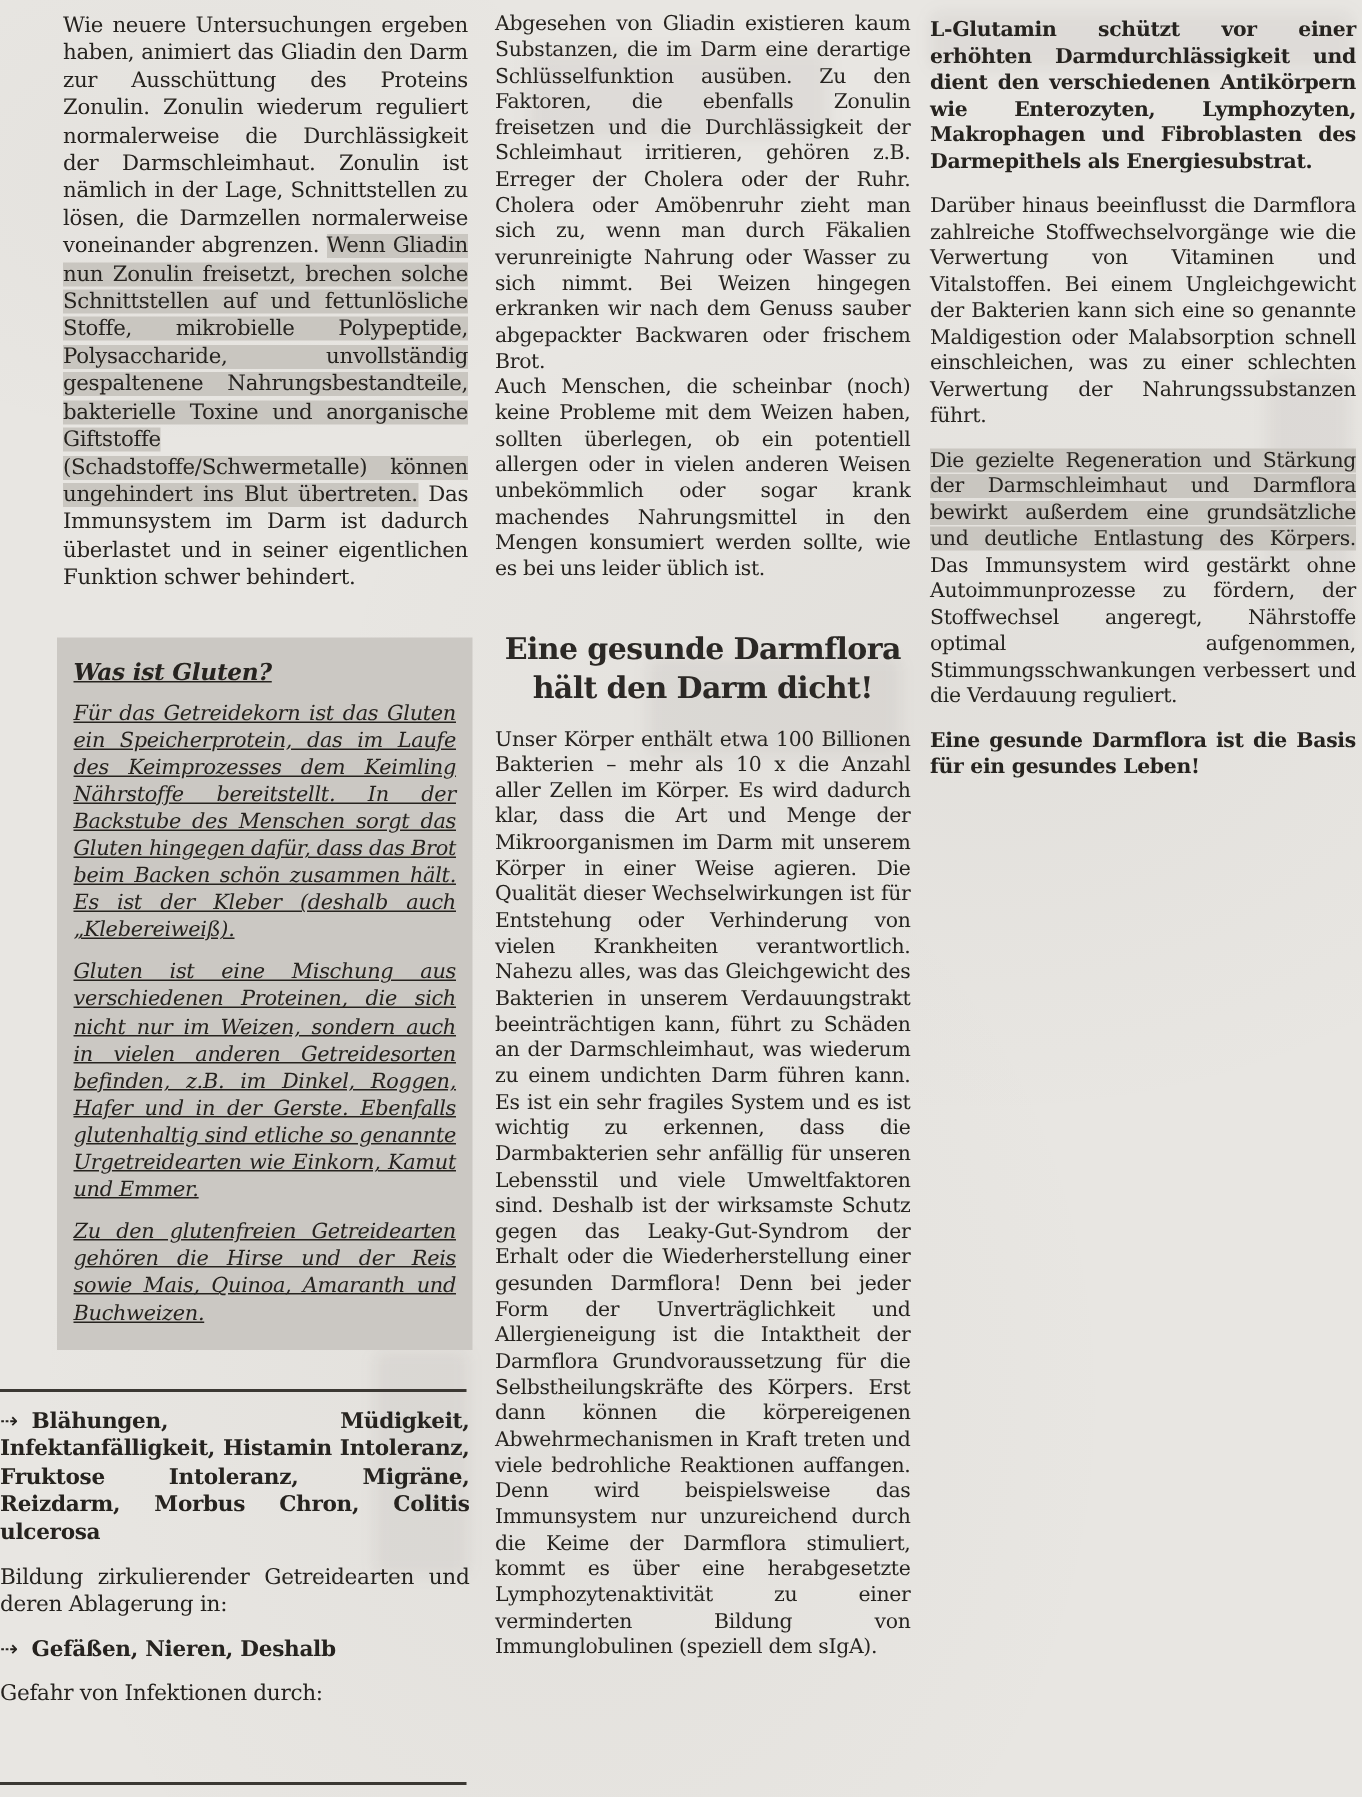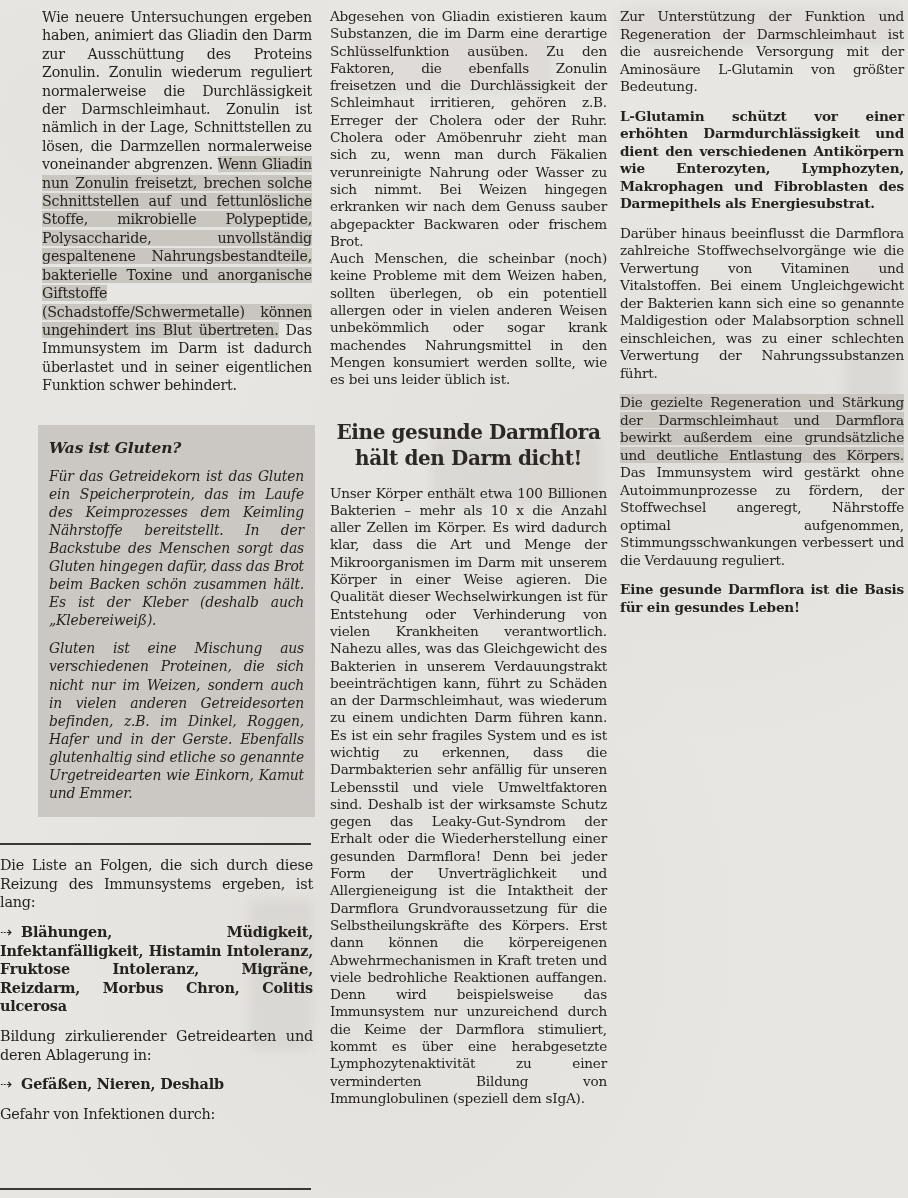--- a/index.html
+++ b/index.html
@@ -23,21 +23,21 @@
 
   .col { position:absolute; top:0; }
   p { text-align:justify; hyphens:auto; -webkit-hyphens:auto; letter-spacing:-0.2px; }
 
   
   .col-left { left:0; width:314px; height:1198px; }
   .intro { margin:8px 2px 0 42px; font-size:14.2px; line-height:18.4px; }
   .hl { background:#c9c6c0; box-decoration-break:clone; -webkit-box-decoration-break:clone; }
   .gluten-box {
     margin:30px 0 0 38px; width:277px;
-    background:#cbc8c3; padding:13px 11px 15px;
+    background:#cbc8c3; padding:13px 11px 15px;text-decoration:underline;
   }
   .gluten-box h3 {
     font-size:15.5px; font-style:italic; font-weight:bold;
     text-align:left; margin-bottom:10px; letter-spacing:-0.2px;
   }
   .gluten-box p { font-style:italic; font-size:13.9px; line-height:18.1px; margin-top:10px; }
   .gluten-box p:first-of-type { margin-top:0; }
   .rule { border-top:2px solid #3b3833; width:311px; }
   .rule-top { margin-top:26px; }
   .rule-bottom { position:absolute; left:0; top:1188px; }
@@ -77,26 +77,26 @@
   <div class="smudge" style="left:845px; top:250px; width:55px;  height:190px;"></div>
 
   <section class="col col-left">
 
     <p class="intro"><span>Wie neuere Untersuchungen ergeben haben, animiert das Gliadin den Darm zur Ausschüttung des Proteins Zonulin. Zonulin wiederum reguliert normalerweise die Durchlässigkeit der Darmschleimhaut. Zonulin ist nämlich in der Lage, Schnittstellen zu lösen, die Darmzellen normalerweise voneinander abgrenzen. </span><span class="hl">Wenn Gliadin nun Zonulin freisetzt, brechen solche Schnittstellen auf und fettunlösliche Stoffe, mikrobielle Polypeptide, Polysaccharide, unvollständig gespaltenene Nahrungsbestandteile, bakterielle Toxine und anorganische Giftstoffe (Schadstoffe/Schwermetalle) können ungehindert ins Blut übertreten.</span><span> Das Immunsystem im Darm ist dadurch überlastet und in seiner eigentlichen Funktion schwer behindert.</span></p>
 
     <aside class="gluten-box">
       <h3>Was ist Gluten?</h3>
       <p>Für das Getreidekorn ist das Gluten ein Speicherprotein, das im Laufe des Keimprozesses dem Keimling Nährstoffe bereitstellt. In der Backstube des Menschen sorgt das Gluten hingegen dafür, dass das Brot beim Backen schön zusammen hält. Es ist der Kleber (deshalb auch „Klebereiweiß).</p>
       <p>Gluten ist eine Mischung aus verschiedenen Proteinen, die sich nicht nur im Weizen, sondern auch in vielen anderen Getreidesorten befinden, z.B. im Dinkel, Roggen, Hafer und in der Gerste. Ebenfalls glutenhaltig sind etliche so genannte Urgetreidearten wie Einkorn, Kamut und Emmer.</p>
+      <p>Zu den glutenfreien Getreidearten gehören die Hirse und der Reis sowie Mais, Quinoa, Amaranth und Buchweizen.</p>
     </aside>
 
     <div class="rule rule-top"></div>
 
     <div class="consequences">
-      <p class="lead">Die Liste an Folgen, die sich durch diese Reizung des Immunsystems ergeben, ist lang:</p>
 
       <p class="bold-item"><span class="arrow">⇢</span><span>Blähungen, Müdigkeit, Infektanfälligkeit, Histamin Intoleranz, Fruktose Intoleranz, Migräne, Reizdarm, Morbus Chron, Colitis ulcerosa</span></p>
 
       <p class="lead">Bildung zirkulierender Getreidearten und deren Ablagerung in:</p>
 
       <p class="bold-item"><span class="arrow">⇢</span><span>Gefäßen, Nieren, Deshalb</span></p>
 
       <p class="lead">Gefahr von Infektionen durch:</p>
 
     </div>
@@ -105,20 +105,19 @@
   </section>
 
   <section class="col col-mid">
     <p class="body first">Abgesehen von Gliadin existieren kaum Substanzen, die im Darm eine derartige Schlüsselfunktion ausüben. Zu den Faktoren, die ebenfalls Zonulin freisetzen und die Durchlässigkeit der Schleimhaut irritieren, gehören z.B. Erreger der Cholera oder der Ruhr. Cholera oder Amöbenruhr zieht man sich zu, wenn man durch Fäkalien verunreinigte Nahrung oder Wasser zu sich nimmt. Bei Weizen hingegen erkranken wir nach dem Genuss sauber abgepackter Backwaren oder frischem Brot.</p>
     <p class="body">Auch Menschen, die scheinbar (noch) keine Probleme mit dem Weizen haben, sollten überlegen, ob ein potentiell allergen oder in vielen anderen Weisen unbekömmlich oder sogar krank machendes Nahrungsmittel in den Mengen konsumiert werden sollte, wie es bei uns leider üblich ist.</p>
     <h2>Eine gesunde Darmflora hält den Darm dicht!</h2>
     <p class="body">Unser Körper enthält etwa 100 Billionen Bakterien – mehr als 10 x die Anzahl aller Zellen im Körper. Es wird dadurch klar, dass die Art und Menge der Mikroorganismen im Darm mit unserem Körper in einer Weise agieren. Die Qualität dieser Wechselwirkungen ist für Entstehung oder Verhinderung von vielen Krankheiten verantwortlich. Nahezu alles, was das Gleichgewicht des Bakterien in unserem Verdauungstrakt beeinträchtigen kann, führt zu Schäden an der Darmschleimhaut, was wiederum zu einem undichten Darm führen kann. Es ist ein sehr fragiles System und es ist wichtig zu erkennen, dass die Darmbakterien sehr anfällig für unseren Lebensstil und viele Umweltfaktoren sind. Deshalb ist der wirksamste Schutz gegen das Leaky-Gut-Syndrom der Erhalt oder die Wiederherstellung einer gesunden Darmflora! Denn bei jeder Form der Unverträglichkeit und Allergieneigung ist die Intaktheit der Darmflora Grundvoraussetzung für die Selbstheilungskräfte des Körpers. Erst dann können die körpereigenen Abwehrmechanismen in Kraft treten und viele bedrohliche Reaktionen auffangen. Denn wird beispielsweise das Immunsystem nur unzureichend durch die Keime der Darmflora stimuliert, kommt es über eine herabgesetzte Lymphozytenaktivität zu einer verminderten Bildung von Immunglobulinen (speziell dem sIgA).</p>
   </section>
 
   <section class="col col-right">
-    <p class="first">Zur Unterstützung der Funktion und Regeneration der Darmschleimhaut ist die ausreichende Versorgung mit der Aminosäure L-Glutamin von größter Bedeutung.</p>
     <p class="bold">L-Glutamin schützt vor einer erhöhten Darmdurchlässigkeit und dient den verschiedenen Antikörpern wie Enterozyten, Lymphozyten, Makrophagen und Fibroblasten des Darmepithels als Energiesubstrat.</p>
     <p>Darüber hinaus beeinflusst die Darmflora zahlreiche Stoffwechselvorgänge wie die Verwertung von Vitaminen und Vitalstoffen. Bei einem Ungleichgewicht der Bakterien kann sich eine so genannte Maldigestion oder Malabsorption schnell einschleichen, was zu einer schlechten Verwertung der Nahrungssubstanzen führt.</p>
     <p><span class="hl">Die gezielte Regeneration und Stärkung der Darmschleimhaut und Darmflora bewirkt außerdem eine grundsätzliche und deutliche Entlastung des Körpers.</span><span> Das Immunsystem wird gestärkt ohne Autoimmunprozesse zu fördern, der Stoffwechsel angeregt, Nährstoffe optimal aufgenommen, Stimmungsschwankungen verbessert und die Verdauung reguliert.</span></p>
     <p class="bold">Eine gesunde Darmflora ist die Basis für ein gesundes Leben!</p>
   </section>
 
 </div>
 
 </body></html>

